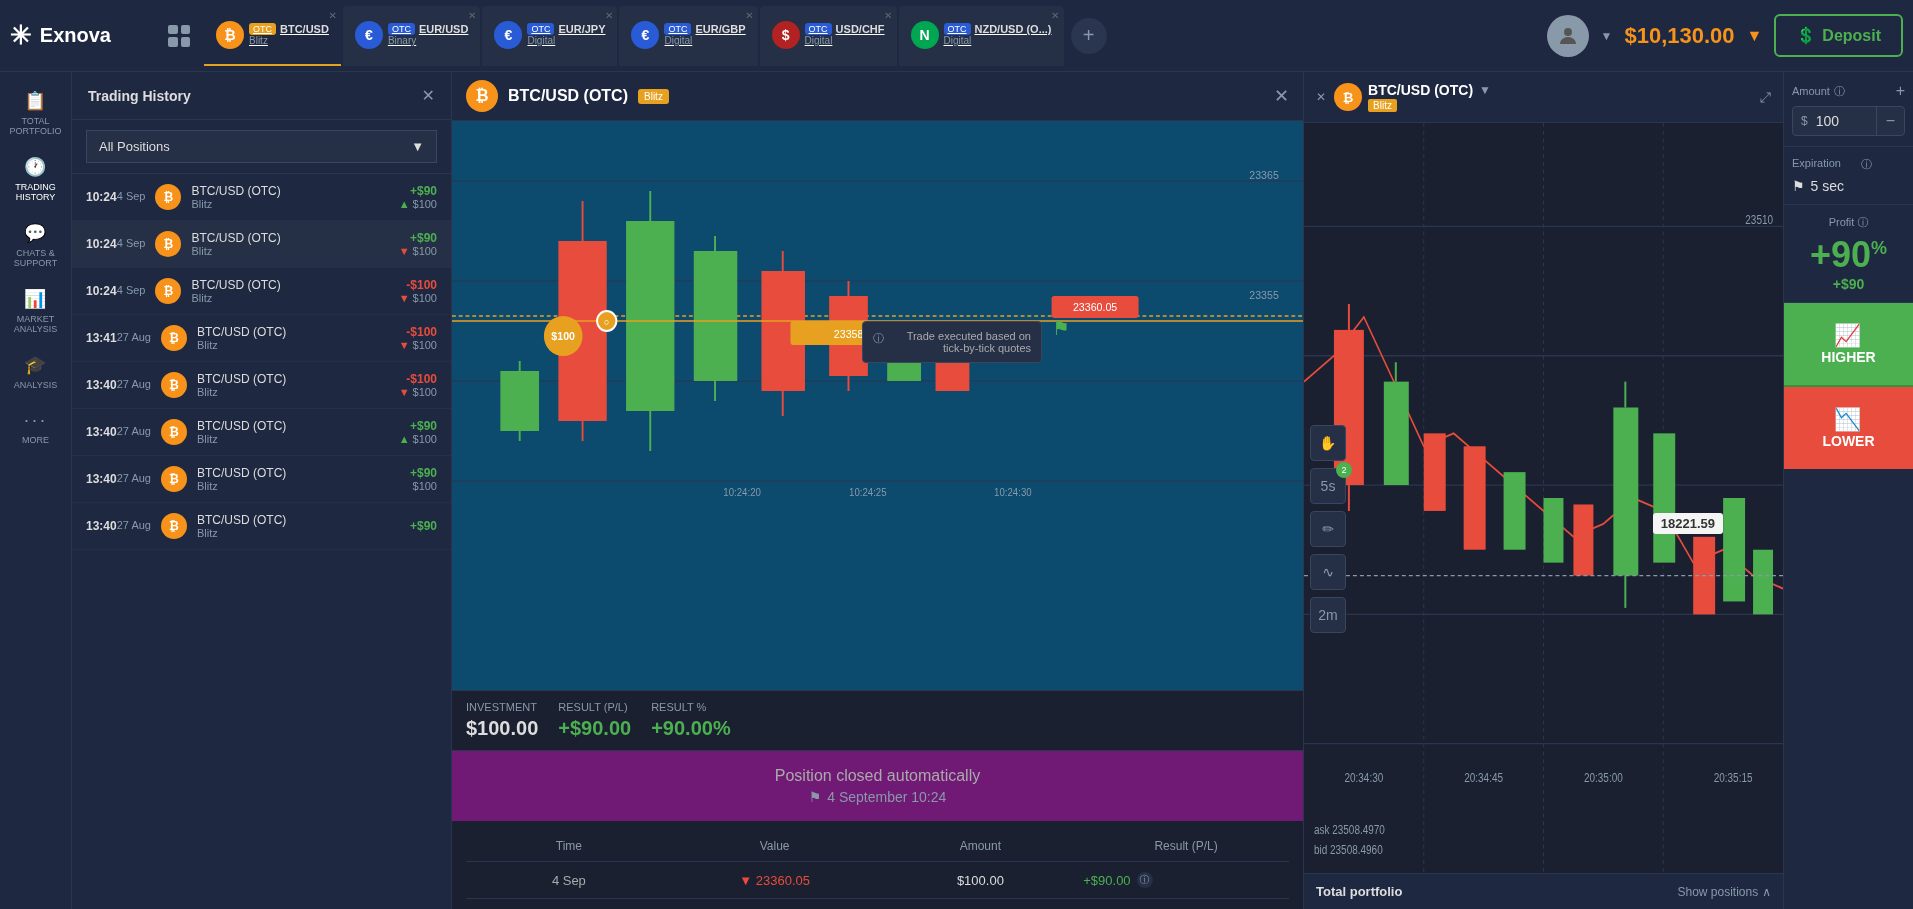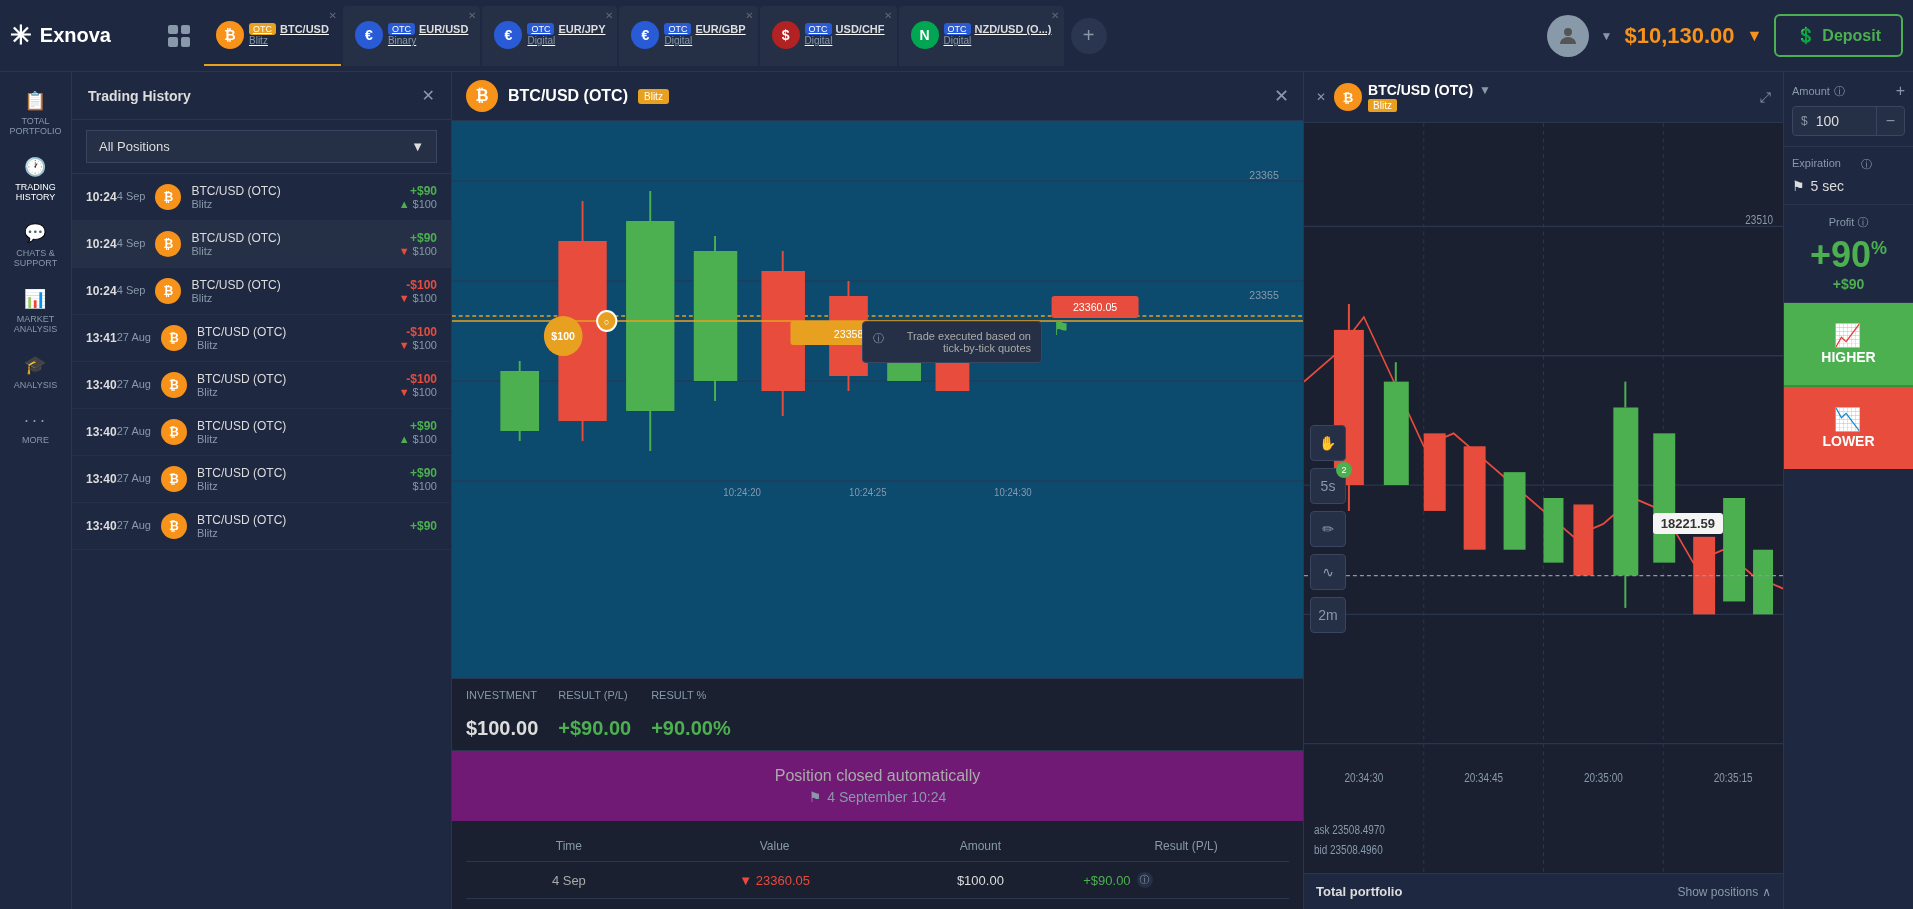--- a/index.html
+++ b/index.html
@@ -64,21 +64,21 @@
 
     
     .chart-area { flex: 1; background: #1a2030; display: flex; flex-direction: column; position: relative; overflow: hidden; }
     .chart-header { display: flex; align-items: center; padding: 8px 14px; background: #1e2840; border-bottom: 1px solid #2a3550; gap: 10px; }
     .chart-title { font-size: 16px; font-weight: bold; color: #fff; }
     .chart-badge { background: #e8a020; color: #fff; font-size: 10px; padding: 2px 6px; border-radius: 3px; }
     .chart-close { margin-left: auto; color: #8899aa; cursor: pointer; font-size: 18px; }
 
     
     .stats-row { display: flex; gap: 20px; padding: 10px 14px; border-top: 1px solid #2a3550; }
-    .stat-item { display: flex; flex-direction: column; gap: 16px; }
+    .stat-item { display: flex; flex-direction: column; gap: 4px; }
     .stat-label { font-size: 11px; color: #8899aa; text-transform: uppercase; }
     .stat-value { font-size: 20px; font-weight: bold; color: #ddd; }
     .stat-value.pos { color: #4caf50; }
     .stat-pct { font-size: 20px; font-weight: bold; color: #4caf50; }
 
     
     .closed-banner { background: #701a75; text-align: center; padding: 16px; border-top: 1px solid #2a3550; }
     .closed-title { font-size: 16px; color: #aaa; }
     .closed-date { font-size: 14px; color: #8899aa; display: flex; align-items: center; justify-content: center; gap: 6px; margin-top: 4px; }
 

